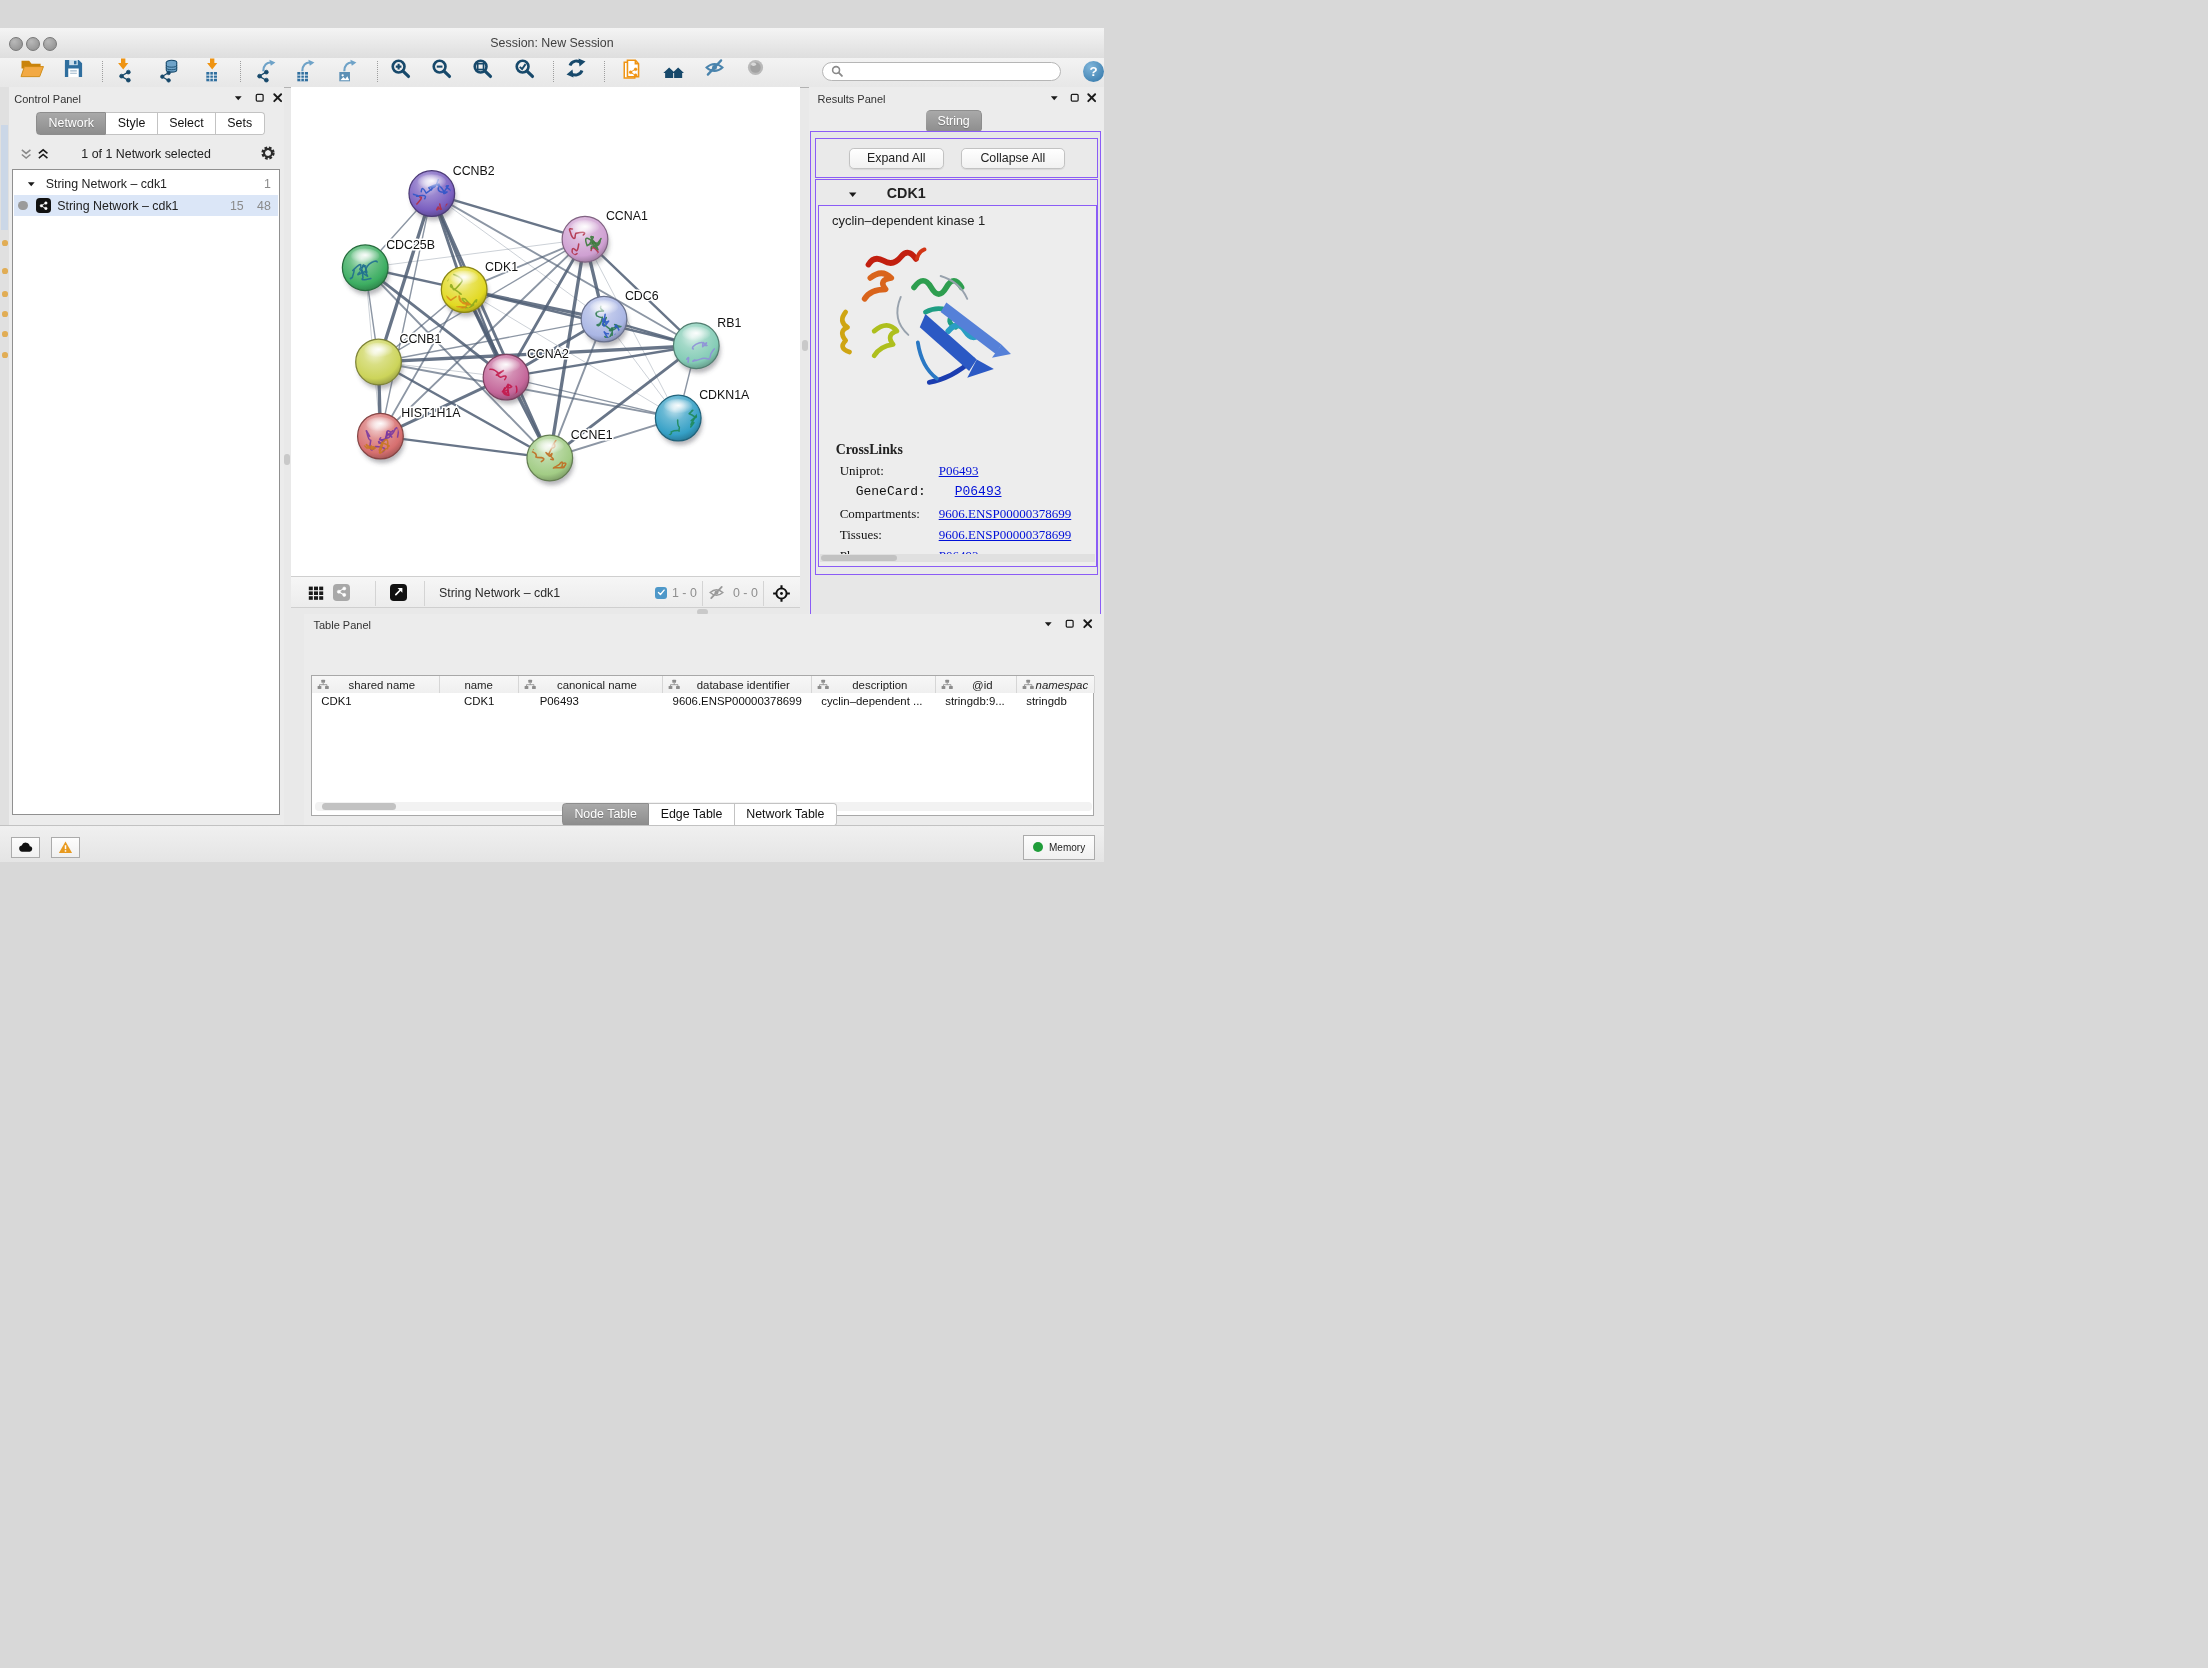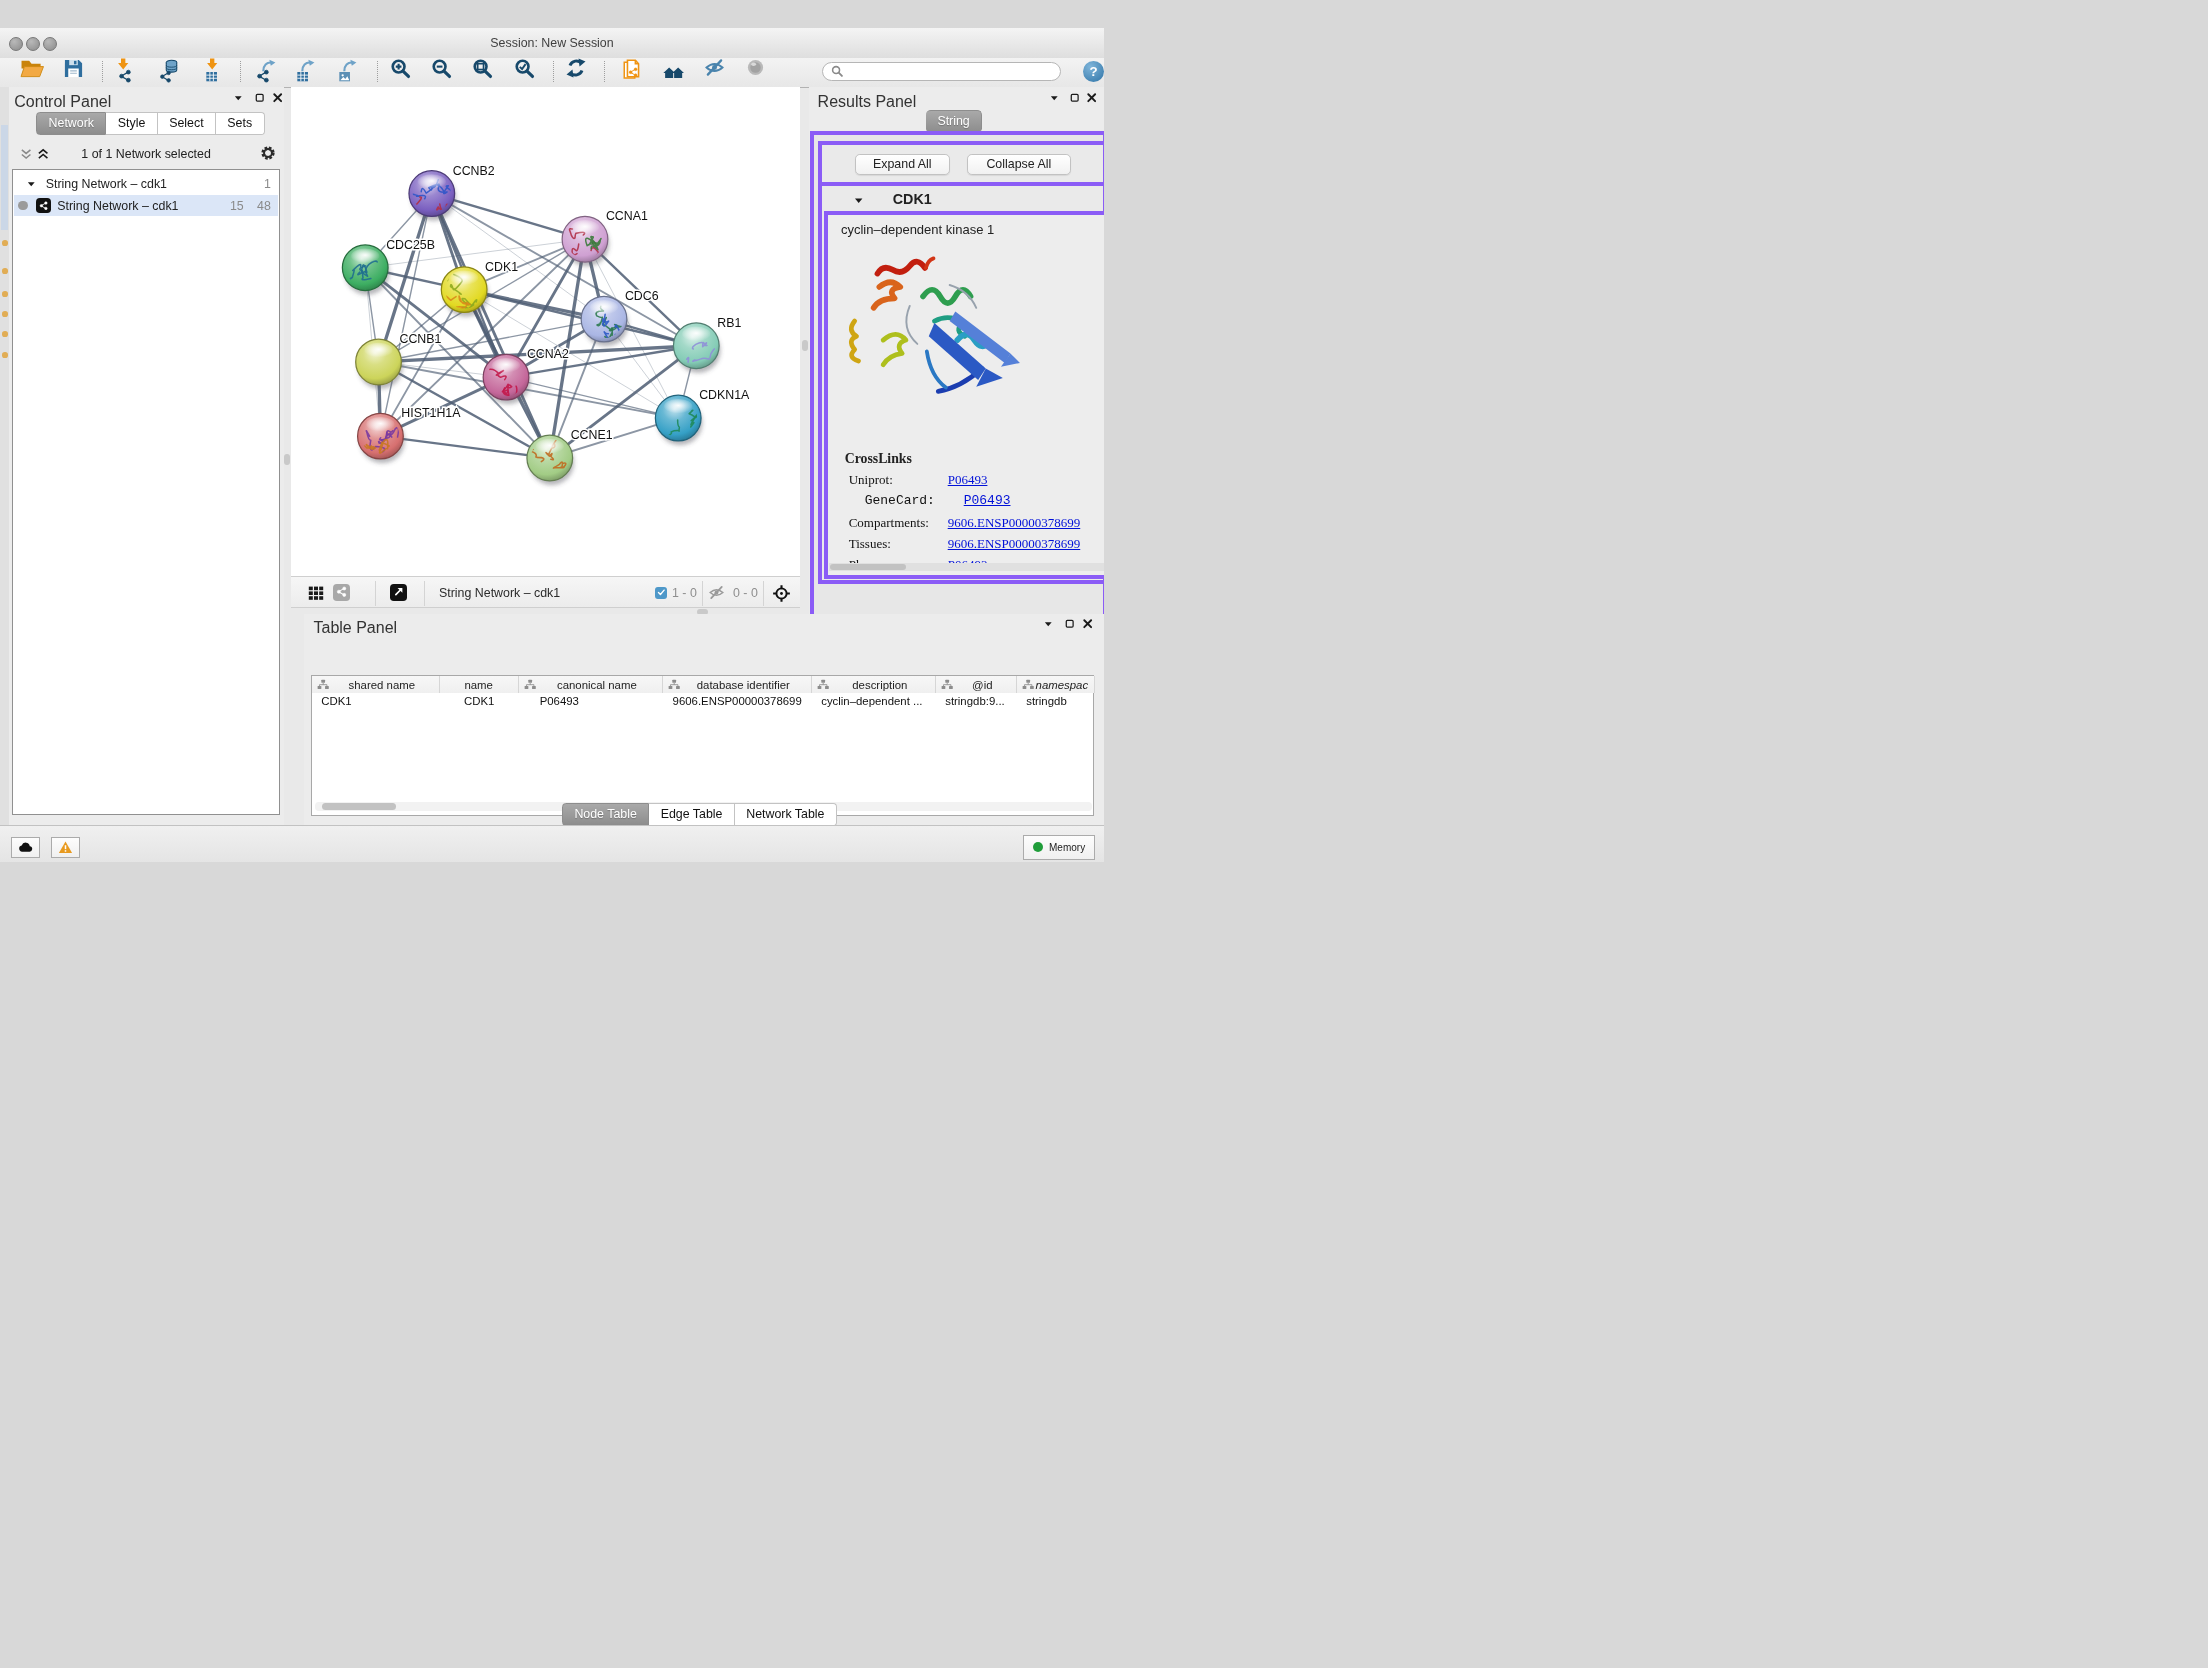--- a/index.html
+++ b/index.html
@@ -10,33 +10,33 @@
   .titlebar{left:0;top:0;width:1104px;height:29.5px;background:linear-gradient(#f4f4f4,#dedede);border-bottom:1px solid #b5b5b5;}
   .tl{width:12.4px;height:12.4px;border-radius:50%;background:radial-gradient(circle at 35% 30%,#b9b9b9,#8b8b8b);border:0.5px solid #787878;top:8.6px;}
   .wintitle{width:100%;text-align:center;top:7.6px;font-size:12.4px;color:#3f3f3f;}
   
   .toolbar{left:0;top:29.5px;width:1104px;height:29.5px;background:linear-gradient(#f3f3f3,#e7e7e7);border-bottom:1px solid #b2b2b2;}
   .tbtn{width:28.5px;height:27px;top:30px;display:flex;align-items:center;justify-content:center;}
   .tsep{top:33px;width:0;height:21px;border-left:1px dotted #9e9e9e;}
   .searchbox{top:34px;width:239px;height:19px;background:#fff;border:1px solid #b6b6b6;border-radius:10.5px;display:flex;align-items:center;padding-left:7.6px;box-sizing:border-box;}
   .helpbtn{top:33px;width:21px;height:21px;border-radius:50%;background:radial-gradient(circle at 35% 28%,#7fb5da,#2e73a6);color:#fff;font-weight:bold;font-size:13.3px;display:flex;align-items:center;justify-content:center;}
   
-  .ptitle{font-size:16px;color:#333;}
+  .ptitle{font-size:11px;color:#333;}
   .pbox{box-sizing:border-box;}
   .seg-tab{height:21px;line-height:21px;padding:0 11.4px;font-size:12.4px;background:#fff;border:1px solid #c3c3c3;border-left:none;color:#111;text-align:right;}
   .seg-tab:first-child{border-left:1px solid #c3c3c3;border-radius:3.8px 0 0 3.8px;}
   .seg-tab:last-child{border-radius:0 3.8px 3.8px 0;}
   .seg-tab.sel{background:linear-gradient(#a9a9a9,#8d8d8d);color:#fff;border-color:#8d8d8d;text-shadow:0 1px 1px rgba(0,0,0,.25);}
   .winbtn{width:11.4px;height:11.4px;display:flex;align-items:center;justify-content:center;}
   
   .treebox{background:#fff;border:1px solid #909090;}
   .treerow{position:absolute;left:1px;right:1px;height:21px;display:flex;align-items:center;font-size:12.4px;}
   .badge{width:14.3px;height:14.3px;background:#111;border-radius:3.8px;display:flex;align-items:center;justify-content:center;}
   
-  .rbox{background:#e7e7e7;border:4px solid #8b5cf6;}
+  .rbox{background:#e7e7e7;border:1px solid #8b5cf6;}
   .btn{background:linear-gradient(#ffffff,#f1f1f1);border:1px solid #c2c2c2;border-radius:4.8px;font-size:12.4px;text-align:center;box-shadow:0 1px 1px rgba(0,0,0,.08);}
   .xrow{position:absolute;font-family:"Liberation Serif",serif;font-size:13px;color:#111;}
   .xrow a{color:#0010d8;text-decoration:underline;}
   
   .nsb{background:linear-gradient(#f6f6f6,#ececec);border-top:1px solid #cfcfcf;border-bottom:1px solid #cfcfcf;}
   .nsbsep{width:0;height:25px;border-left:1px solid #d4d4d4;top:3.8px;}
   .graytxt{color:#8e8e8e;font-size:12.4px;}
   
   .tpbar{background:#e4e4e4;border:1px solid #c6c6c6;border-radius:2.9px;}
   .tablebox{background:#fff;border:1px solid #a8a8a8;}

